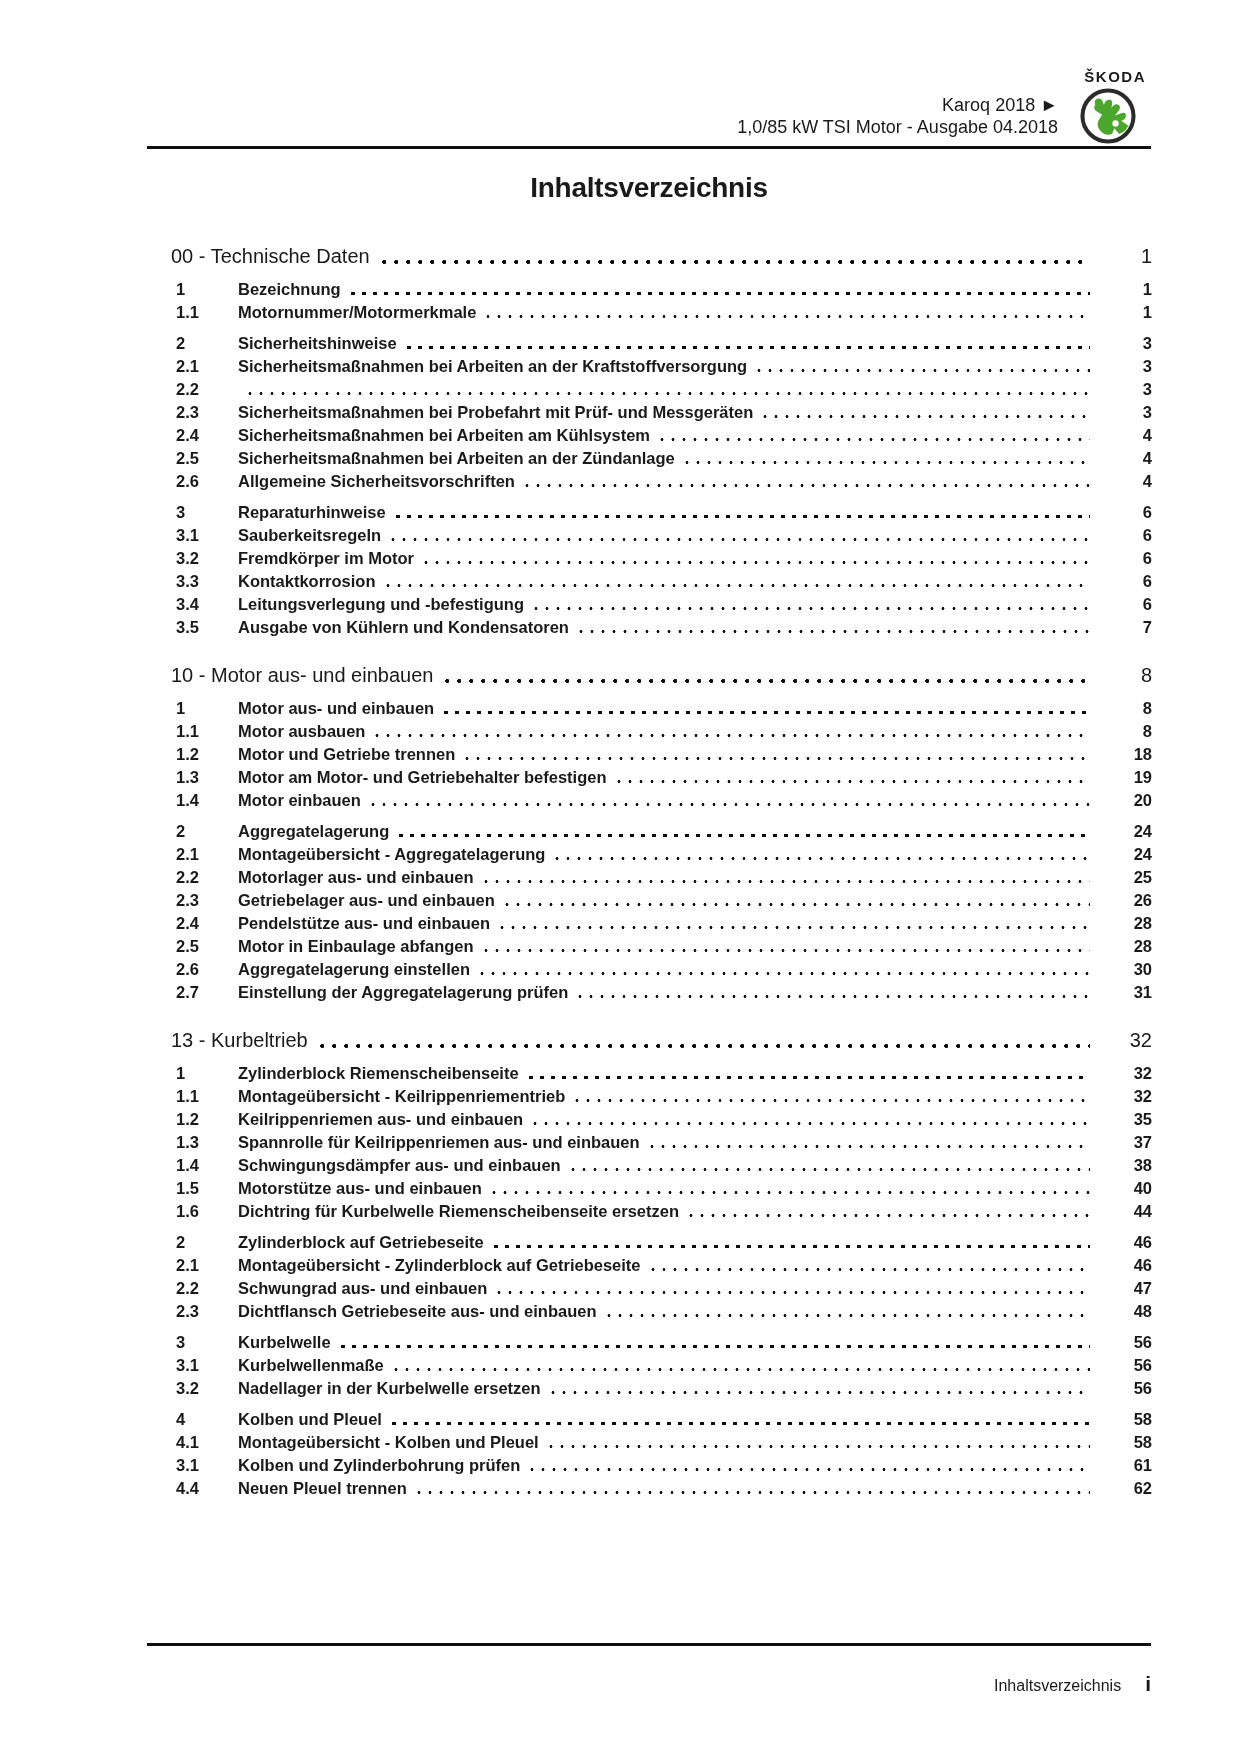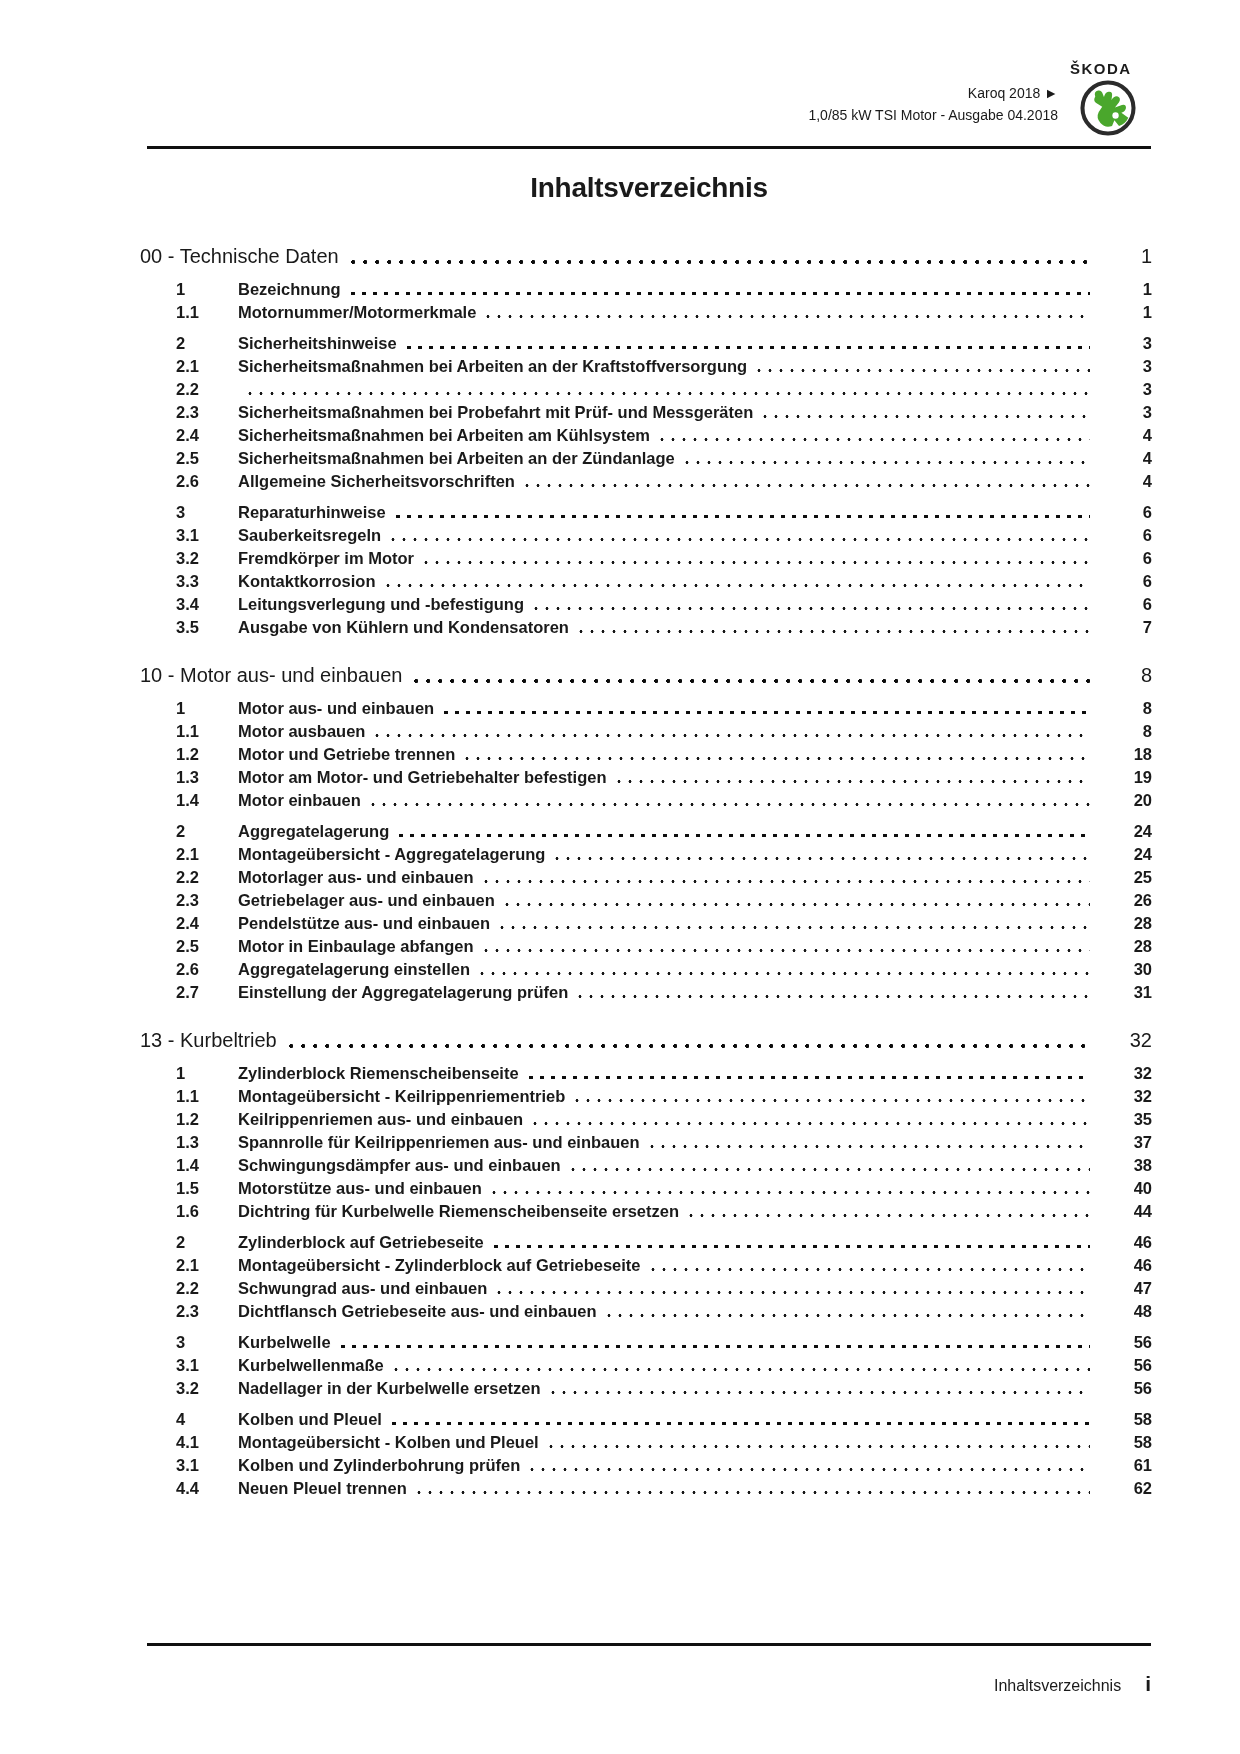--- a/index.html
+++ b/index.html
@@ -3,37 +3,37 @@
 <meta charset="utf-8">
 <style>
   html,body{margin:0;padding:0;background:#e8e8e8;}
   .page{
     position:relative;width:1240px;height:1754px;margin:0 auto;background:#ffffff;
     font-family:"Liberation Sans","DejaVu Sans",sans-serif;color:#1a1a1a;
     overflow:hidden;
   }
   
   .header-text{
-    position:absolute;top:82px;right:182px;text-align:right;
-    font-size:14px;line-height:22px;white-space:nowrap;
-  }
-  .logo{position:absolute;top:60px;right:94px;width:76px;text-align:left;}
+    position:absolute;top:94px;right:182px;text-align:right;
+    font-size:18px;line-height:22px;white-space:nowrap;
+  }
+  .logo{position:absolute;top:68px;right:94px;width:76px;text-align:right;}
   .logo-word{font-size:15px;font-weight:700;letter-spacing:1.5px;color:#1b1b1b;}
   .logo svg{display:block;margin:2px auto 0 auto;}
   .header-rule{position:absolute;top:146px;left:147px;width:1004px;height:3px;background:#101010;}
   
   .doc-title{
     position:absolute;top:172px;left:147px;width:1004px;text-align:center;
     font-size:28px;font-weight:700;letter-spacing:-0.3px;
   }
   
   .toc{position:absolute;left:140px;top:244px;width:1012px;}
   .chapter-row{
     display:flex;align-items:flex-start;font-size:20px;line-height:24px;
-    margin-top:26px;margin-bottom:6px;white-space:nowrap;
+    margin-top:26px;margin-bottom:6px;white-space:nowrap;margin-left:31px;
   }
   .chapter-row:first-child{margin-top:0;}
   .row{
     display:flex;align-items:baseline;font-size:16.5px;line-height:19px;
     margin-top:4px;padding-left:36px;white-space:nowrap;font-weight:bold;
   }
   .row.bold{font-weight:700;margin-top:12px;}
   .row .num{width:62px;flex-shrink:0;}
   .leader{
     flex:1;height:5px;align-self:flex-end;margin:0 16px 3px 10px;

